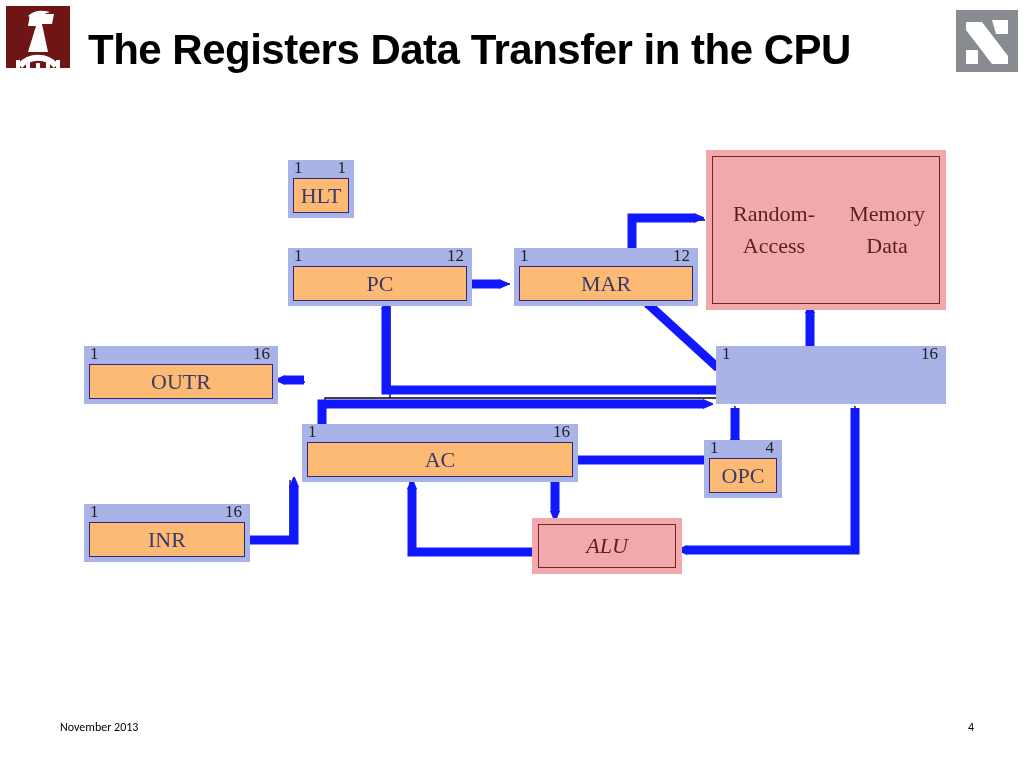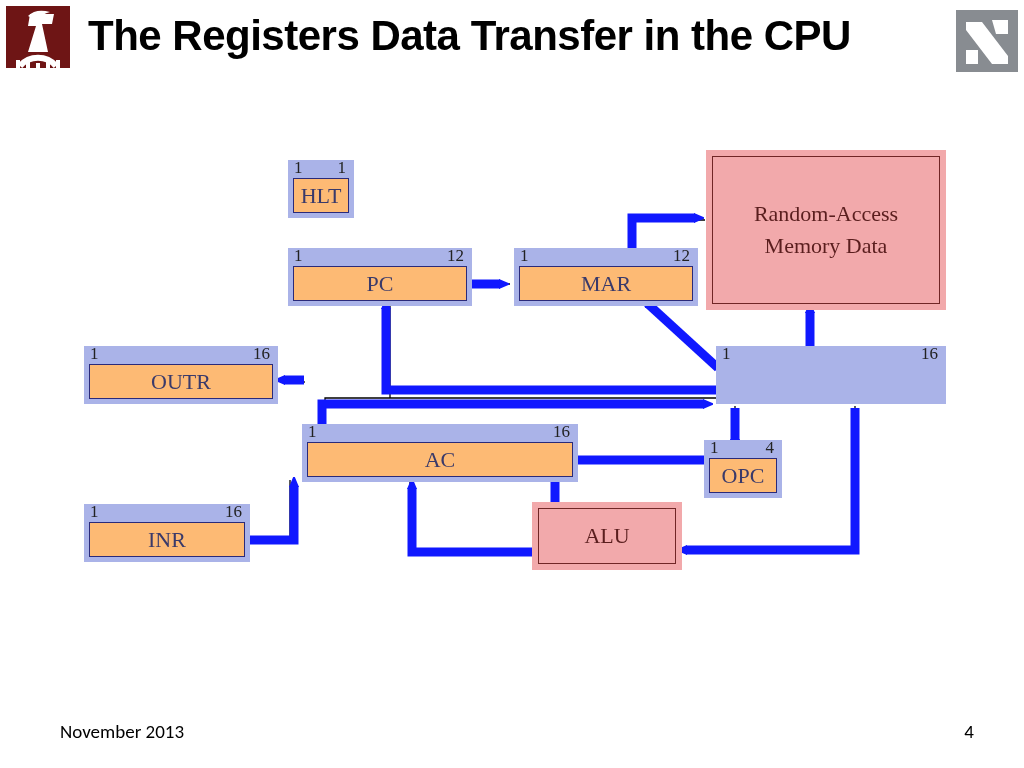--- a/index.html
+++ b/index.html
@@ -8,21 +8,21 @@
     width: 1024px;
     height: 768px;
     background: #fff;
     font-family: Georgia, "Times New Roman", serif;
     color: #000;
     position: relative;
     overflow: hidden;
   }
   .title {
     position: absolute;
-    top: 12px;
+    top: 26px;
     left: 88px;
     font-family: Arial, Helvetica, sans-serif;
     font-weight: 800;
     font-size: 42px;
     color: #000;
     letter-spacing: -0.5px;
   }
   .logo-left {
     position: absolute;
     top: 6px; left: 6px;
@@ -70,21 +70,20 @@
   .ram {
     position: absolute;
     background: #f2a9ab;
     box-sizing: border-box;
   }
   .ram .inner-ram {
     position: absolute;
     left: 6px; right: 6px; top: 6px; bottom: 6px;
     border: 1px solid #702626;
     display: flex;
-    flex-direction: column;
     align-items: center;
     justify-content: center;
     font-size: 22px;
     color: #5a1e1e;
     text-align: center;
     line-height: 1.45;
   }
   .alu {
     position: absolute;
     background: #f2a9ab;
@@ -99,21 +98,21 @@
   
   svg.lines { position: absolute; left:0; top:0; width:880px; height:500px; pointer-events:none; }
   .thin { stroke:#000; stroke-width:1.3; fill:none; }
   .thick { stroke:#1018ff; stroke-width:9; fill:none; stroke-linejoin:miter; stroke-linecap:butt; }
   .ahead { fill:#1018ff; }
   .footer {
     position: absolute;
     left: 60px; right: 50px; bottom: 20px;
     height: 28px;
     font-family: Calibri, Arial, sans-serif;
-    font-size: 19px; color: #000;
+    font-size: 12px; color: #000;
   }
   .footer .date  { position:absolute; left:0; }
   .footer .desc  { position:absolute; left:50%; transform:translateX(-50%); }
   .footer .page  { position:absolute; right:0; }
 </style>
 </head>
 <body>
 
 <div class="logo-left">
   <svg width="64" height="62" viewBox="0 0 64 62">
@@ -253,21 +252,21 @@
   </div>
 
   <div class="block" style="left:4px; top:364px; width:166px; height:58px;">
     <span class="bit-left">1</span>
     <span class="bit-right">16</span>
     <div class="inner">
         <span>INR</span>
       </div>
   </div>
 
-  <div class="alu" style="left:452px; top:362px; width:150px; height:68px;">
+  <div class="alu" style="left:452px; top:378px; width:150px; height:56px;font-style:italic;">
     <div class="inner-alu">
         <span>ALU</span>
       </div>
   </div>
 
 </div>
 
 <div class="footer">
   <span class="date">November 2013</span>
   <span class="page">4</span>

